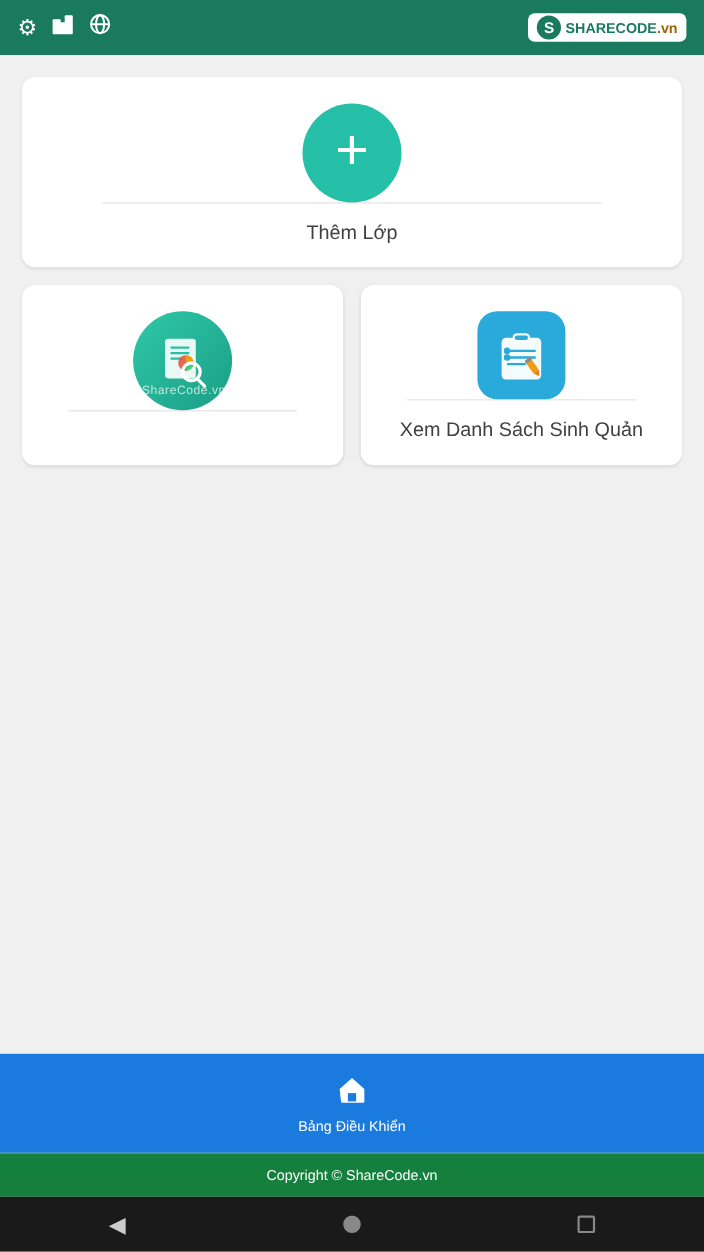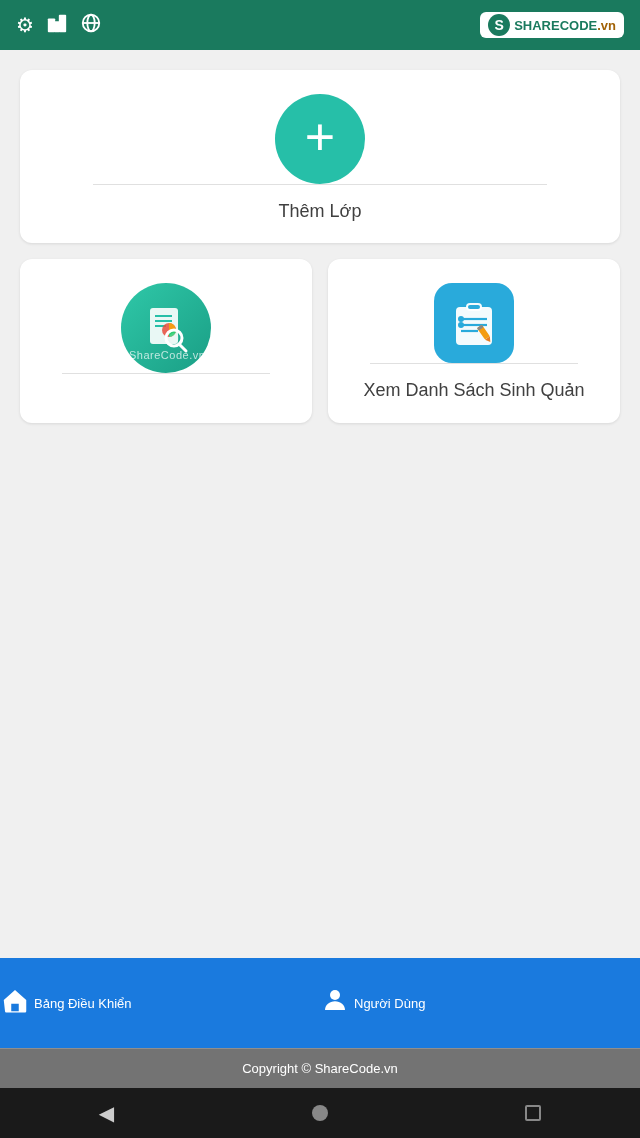--- a/index.html
+++ b/index.html
@@ -160,40 +160,40 @@
     
     .bottom-nav {
       background: #1a7ade;
       height: 90px;
       display: flex;
       align-items: center;
       justify-content: space-around;
     }
     .nav-item {
       display: flex;
-      flex-direction: row;
+      flex-direction: column;
       align-items: center;
       gap: 4px;
       cursor: pointer;
       color: white;
       flex: 1;
     }
     .nav-icon {
       font-size: 28px;
       color: white;
     }
     .nav-label {
       font-size: 13px;
       color: white;
       font-weight: 500;
     }
 
     
     .copyright-bar {
-      background: #737373;
+      background: #15803d;
       height: 40px;
       display: flex;
       align-items: center;
       justify-content: center;
       border-top: 1px solid rgba(255,255,255,0.2);
     }
     .copyright-text {
       color: white;
       font-size: 13px;
     }
@@ -327,29 +327,20 @@
 <div class="bottom-nav">
   <div class="nav-item">
     <span class="nav-icon">
       <svg width="30" height="30" viewBox="0 0 24 24" fill="white">
         <path d="M3 12L12 4l9 8v9a1 1 0 01-1 1H5a1 1 0 01-1-1z"></path>
         <rect x="9" y="15" width="6" height="6" fill="#1a7ade"></rect>
       </svg>
     </span>
     <span class="nav-label">Bảng Điều Khiển</span>
   </div>
-  <div class="nav-item">
-    <span class="nav-icon">
-      <svg width="30" height="30" viewBox="0 0 24 24" fill="white">
-        <circle cx="12" cy="8" r="4"></circle>
-        <path d="M4 20c0-4 3.6-7 8-7s8 3 8 7" fill="white"></path>
-      </svg>
-    </span>
-    <span class="nav-label">Người Dùng</span>
-  </div>
 </div>
 
 <div class="copyright-bar">
   <span class="copyright-text">Copyright © ShareCode.vn</span>
 </div>
 
 <div class="system-nav">
   <span class="sys-btn">◀</span>
   <div class="sys-btn home-dot"></div>
   <div class="sys-btn square"></div>

